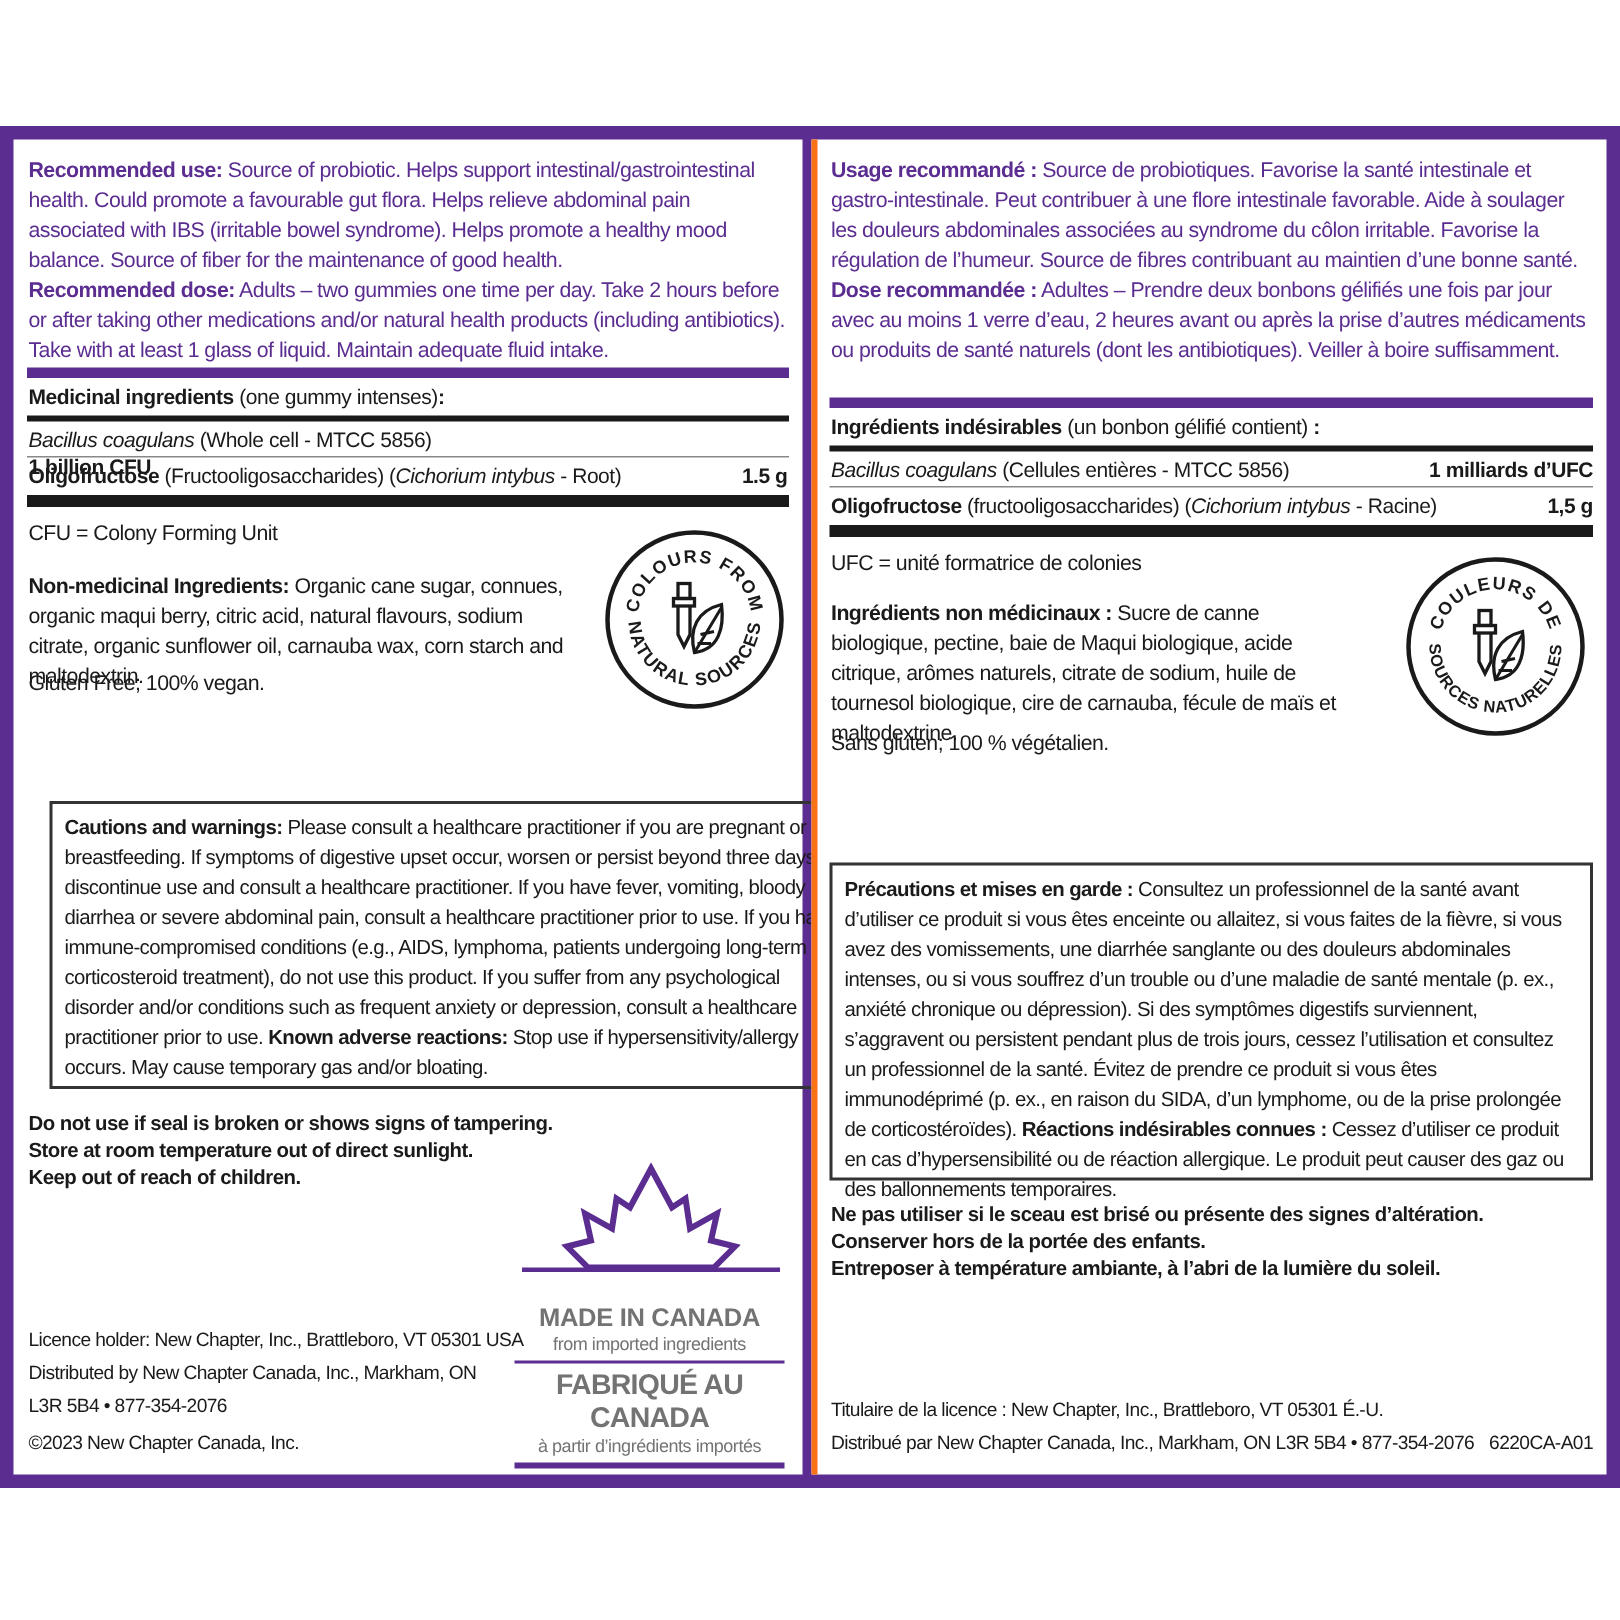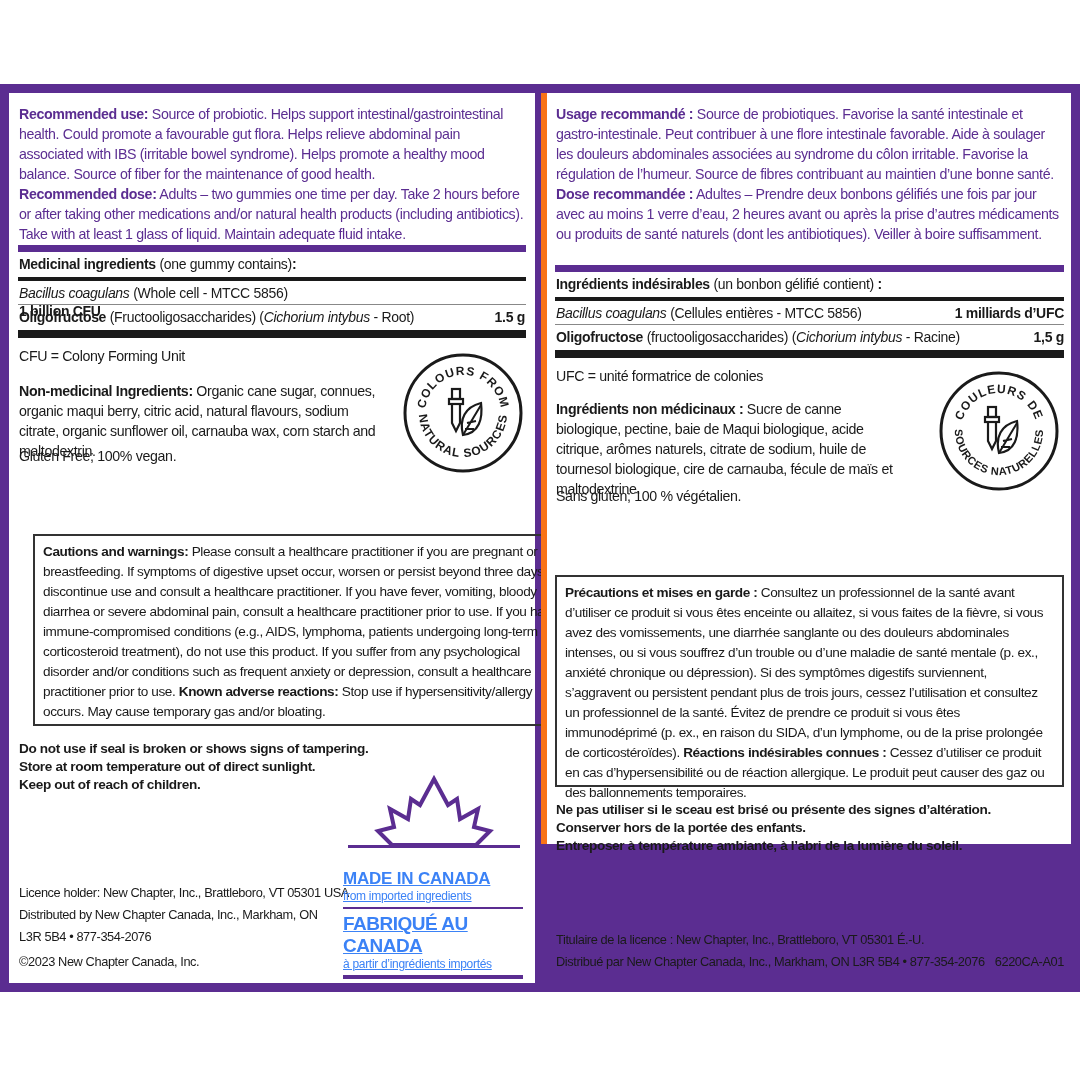--- a/index.html
+++ b/index.html
@@ -1,54 +1,54 @@
 <!DOCTYPE html>
 <html><head>
 <meta charset="utf-8">
 <style>
   html, body { margin:0; padding:0; }
   body { width:1080px; height:1080px; background:#ffffff; position:relative; overflow:hidden;
          font-family:"Liberation Sans", sans-serif; color:#1a1a1a; }
   .frame { position:absolute; left:0; top:84px; width:1080px; height:908px; background:#5b2d91; }
   .panel { position:absolute; background:#ffffff; box-sizing:border-box; }
   .panel.left { left:9px; top:9px; width:526px; height:890px; }
-  .panel.right { left:541px; top:9px; width:530px; height:751px; border-left:6px solid #f97316; }
+  .panel.right { left:541px; top:9px; width:530px; height:890px; border-left:4px solid #f97316; }
   .p { position:absolute; font-size:14.2px; line-height:20px; letter-spacing:-0.35px; }
   .purple { color:#5b2d91; }
   .b { font-weight:bold; }
   .i { font-style:italic; }
   .bar { position:absolute; background:#5b2d91; height:7px; }
   .rule-thick { position:absolute; background:#1a1a1a; height:4px; }
   .rule-thin { position:absolute; background:#888; height:1px; }
   .rule-block { position:absolute; background:#1a1a1a; height:8px; }
   .row { position:absolute; font-size:14px; line-height:18px; letter-spacing:-0.3px; display:flex; justify-content:space-between; }
   .box { position:absolute; border:2px solid #333; box-sizing:border-box; padding:6px 8px; font-size:13.6px; line-height:20px; letter-spacing:-0.4px; }
   .badge { position:absolute; }
-  .mic { position:absolute; left:334px; top:690px; width:180px; color:#3b82f6;text-decoration:underline; }
+  .mic { position:absolute; left:334px; top:690px; width:180px; text-align:center; color:#737373; }
   .mic .l1 { font-size:17px; font-weight:bold; line-height:20px; letter-spacing:-0.2px; }
   .mic .s1 { font-size:12px; line-height:14px; letter-spacing:-0.3px; }
   .mic .l2 { font-size:19px; font-weight:bold; line-height:22px; letter-spacing:-0.5px; }
   .mic .hr { height:2px; background:#5b2d91; margin:4px 0; }
   .mic .hr.thick { height:4px; }
   .foot { position:absolute; font-size:12.8px; line-height:22px; letter-spacing:-0.4px; }
 </style>
 </head>
 <body>
 
 <div class="frame">
 
   <div class="panel left">
     <div class="p purple" style="left:10px; top:11px; width:506px;">
       <span class="b">Recommended use:</span><span> Source of probiotic. Helps support intestinal/gastrointestinal health. Could promote a favourable gut flora. Helps relieve abdominal pain associated with IBS (irritable bowel syndrome). Helps promote a healthy mood balance. Source of fiber for the maintenance of good health.</span><br>
       <span class="b">Recommended dose:</span><span> Adults – two gummies one time per day. Take 2 hours before or after taking other medications and/or natural health products (including antibiotics). Take with at least 1 glass of liquid. Maintain adequate fluid intake.</span>
     </div>
     <div class="bar" style="left:9px; top:152px; width:508px;"></div>
 
     <div class="row" style="left:10px; top:162px; width:506px;">
-      <span><span class="b">Medicinal ingredients</span><span> (one gummy contains)</span><span class="b">:</span></span>
+      <span><span class="b">Medicinal ingredients</span><span> (one gummy intenses)</span><span class="b">:</span></span>
     </div>
     <div class="rule-thick" style="left:9px; top:184px; width:508px;"></div>
     <div class="row" style="left:10px; top:191px; width:506px;flex-direction:column;">
       <span><span class="i">Bacillus coagulans</span><span> (Whole cell - MTCC 5856)</span></span>
       <span class="b">1 billion CFU</span>
     </div>
     <div class="rule-thin" style="left:9px; top:211px; width:508px;"></div>
     <div class="row" style="left:10px; top:215px; width:506px;">
       <span><span class="b">Oligofructose</span><span> (Fructooligosaccharides) (</span><span class="i">Cichorium intybus</span><span> - Root)</span></span>
       <span class="b">1.5 g</span>

